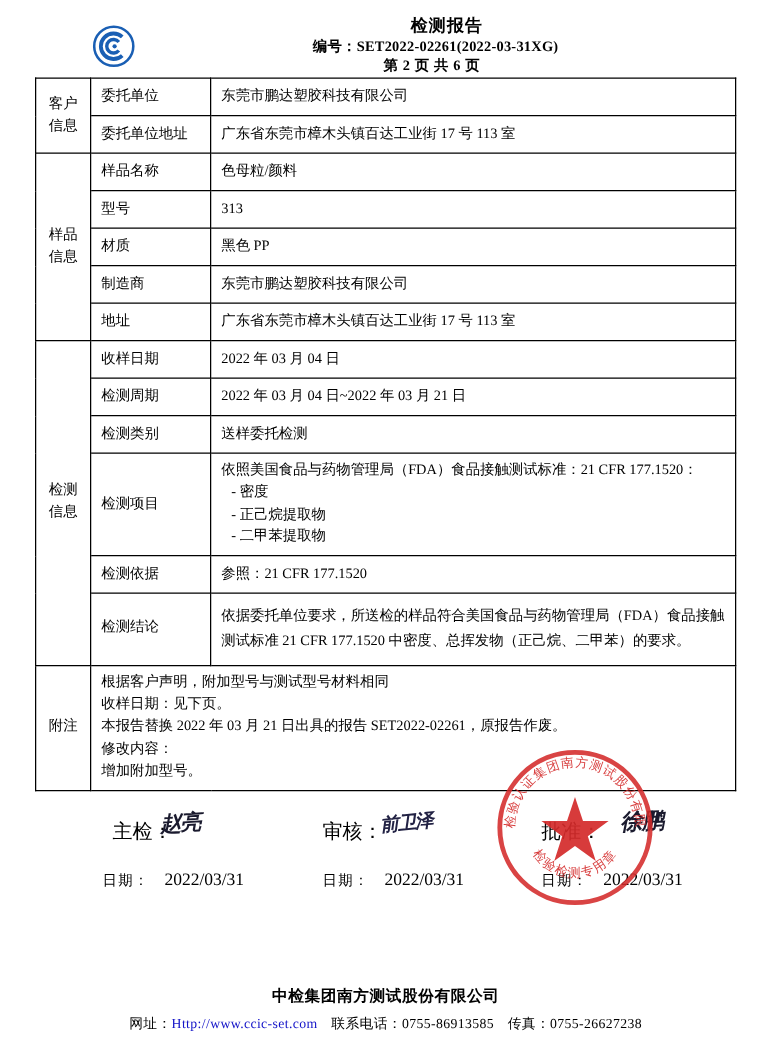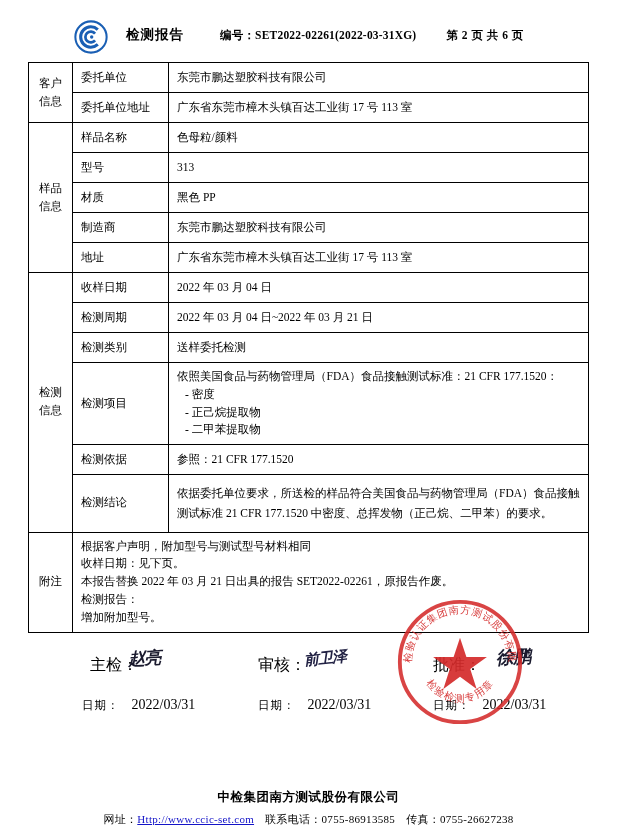--- a/index.html
+++ b/index.html
@@ -23,20 +23,21 @@
     position: relative;
   }
 
   
   .header {
     display: flex;
     align-items: center;
     height: 46px;
     padding-left: 44px;
     position: relative;
+    flex-direction: column;
   }
   .logo {
     position: absolute;
     left: 46px;
     top: 8px;
     width: 34px;
     height: 34px;
   }
   .hdr-title {
     font-size: 13.5px;
@@ -106,21 +107,21 @@
 
   
   .sig-wrap {
     position: relative;
     width: 561px;
     height: 96px;
     margin-top: 2px;
   }
   .sig-cell {
     display: flex;
-    align-items: flex-end;
+    align-items: center;
   }
   .sig-label {
     font-size: 11.5px;
     letter-spacing: 1px;
   }
   .sig-value {
     font-size: 14px;
     margin-left: 12px;
   }
   .hand {
@@ -169,21 +170,20 @@
     line-height: 1.65;
   }
   .footer .f-title {
     font-weight: bold;
     font-size: 12.5px;
     letter-spacing: 0.5px;
     margin-bottom: 2px;
   }
   .footer .f-link {
     color: #1414c8;
-    text-decoration: underline;
   }
   .footer .f-line span { letter-spacing: 0.3px; }
 </style>
 </head>
 <body>
 
 <div class="page">
 
   <div class="header">
     <svg class="logo" viewBox="0 0 100 100">
@@ -278,21 +278,21 @@
       </tr>
 
       <tr>
         <td class="sect">
           <span class="sect-inner">附注</span>
         </td>
         <td class="notes" colspan="2">
           <div>根据客户声明，附加型号与测试型号材料相同</div>
           <div>收样日期：见下页。</div>
           <div>本报告替换 2022 年 03 月 21 日出具的报告 SET2022-02261，原报告作废。</div>
-          <div>检测报告：</div>
+          <div>修改内容：</div>
           <div>增加附加型号。</div>
         </td>
       </tr>
     </tbody>
   </table>
 
   <div class="sig-wrap">
     <div class="sig-slot-1">主检：</div>
     <div class="hand-slot-1 hand">赵亮</div>
 

